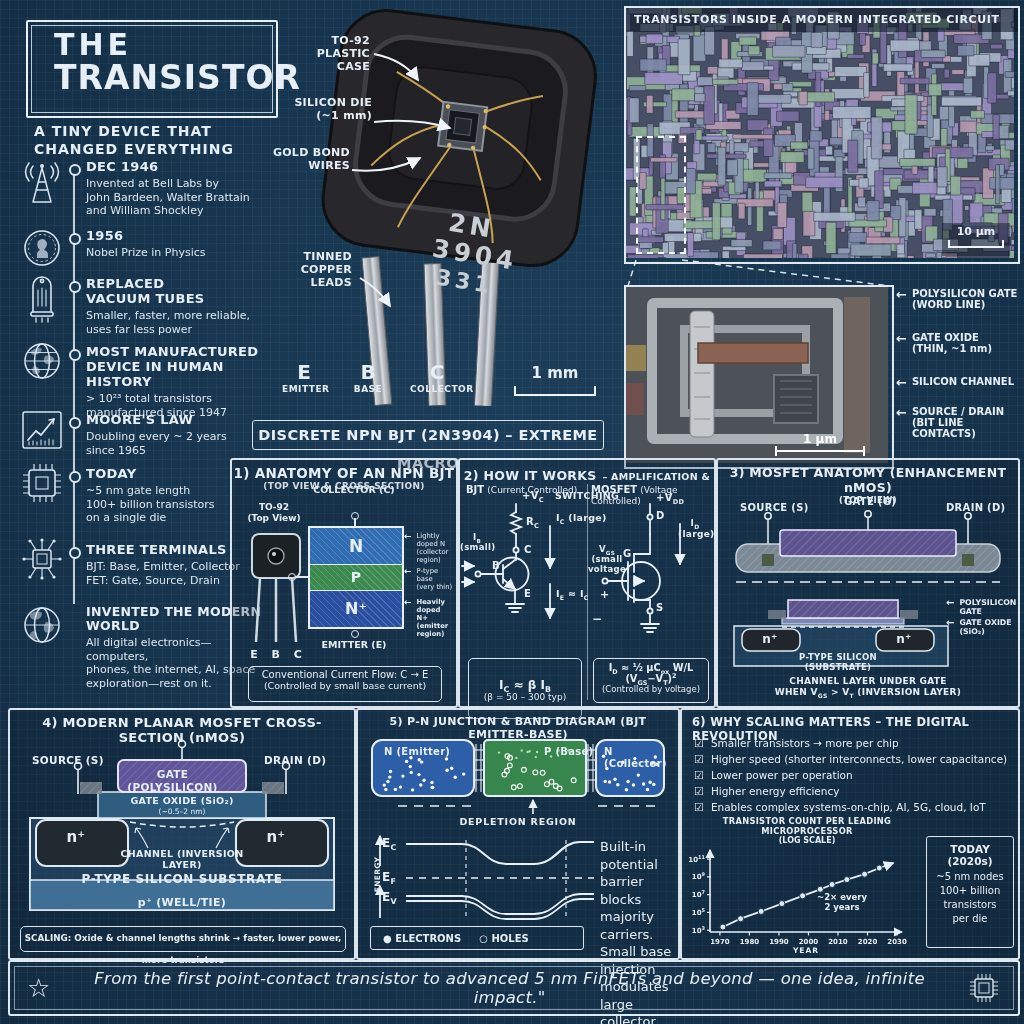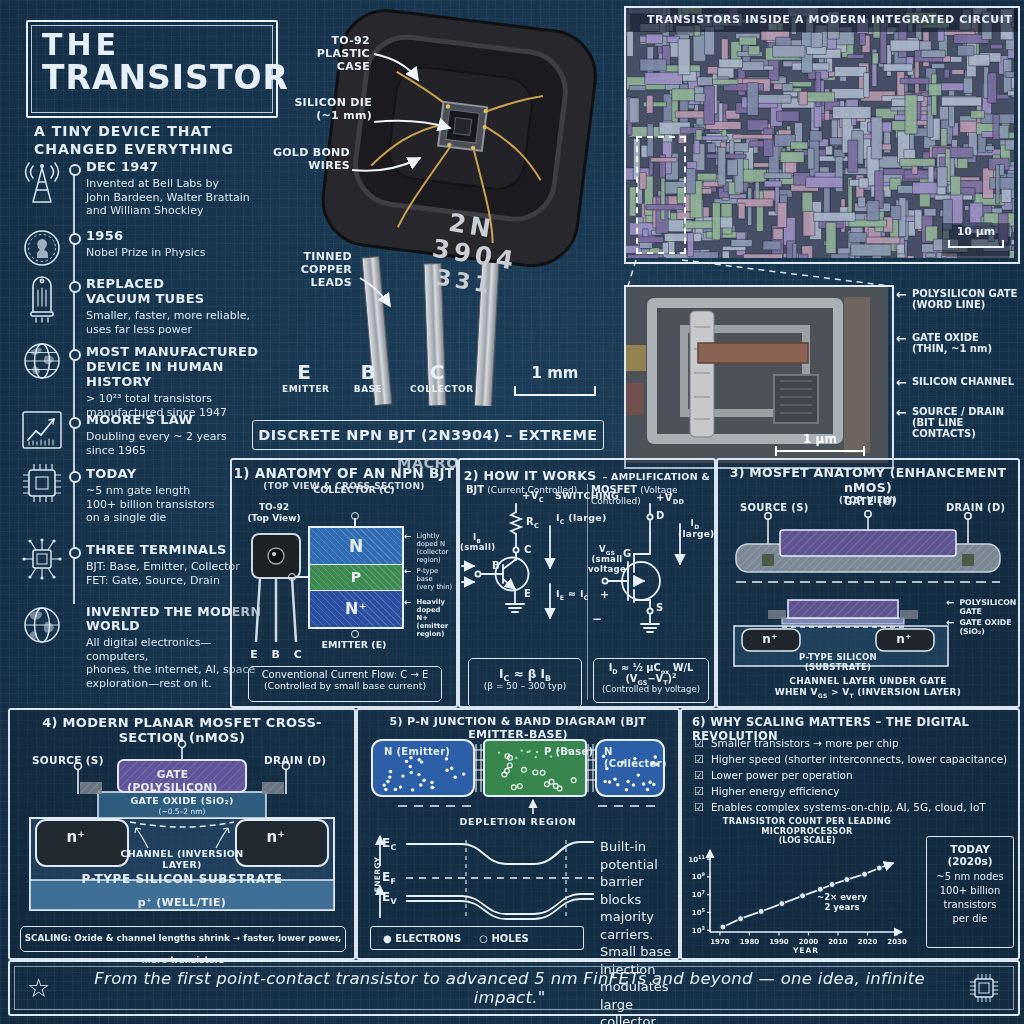--- a/index.html
+++ b/index.html
@@ -30,21 +30,21 @@
 .chk-row .cb{font-size:11px}
 .fbox{border:1.5px solid #d9e4ee;border-radius:5px;text-align:center}
 .hatch{background-image:repeating-linear-gradient(45deg,rgba(255,255,255,.16) 0 1px,transparent 1px 5px)}
 </style>
 </head>
 <body>
 
 <div class="page">
 
   <div class="abs" style="left:26px;top:20px;width:248px;height:94px;border:2px solid #e8f0f8;border-radius:2px">
-    <div style="position:absolute;inset:3px;border:1.5px solid rgba(232,240,248,.8);padding:2px 10px">
+    <div style="position:absolute;inset:3px;border:1.5px solid rgba(232,240,248,.8);padding:2px 22px">
       <div style="font-size:30px;font-weight:bold;letter-spacing:4px;line-height:1.1">THE</div>
       <div style="font-size:33px;font-weight:bold;letter-spacing:1px;line-height:1.05">TRANSISTOR</div>
     </div>
   </div>
   <div class="abs pre cap" style="left:34px;top:122px;font-size:14px;letter-spacing:1px;line-height:1.3">A TINY DEVICE THAT
 CHANGED EVERYTHING</div>
 
   <div class="abs" style="left:73px;top:168px;width:2px;height:436px;background:rgba(223,233,242,.85)"></div>
   <div class="tl-dot" style="left:69px;top:164px"></div>
   <div class="tl-dot" style="left:69px;top:233px"></div>
@@ -120,21 +120,21 @@
   <div class="abs" style="left:18px;top:600px">
     <svg width="48" height="50" viewBox="0 0 48 50" stroke="#d8e4ef" fill="none" stroke-width="1.5">
       <circle cx="24" cy="25" r="17"></circle>
       <ellipse cx="24" cy="25" rx="7.5" ry="17"></ellipse>
       <path d="M7.5 25 H40.5" stroke-width=".9"></path>
       <path d="M12 14 q7 -5 12 -1 q0 6 -7 7 q-6 -1 -5 -6z M28 22 q7 0 8 6 q-3 6 -9 4 q-3 -5 1 -10z M15 31 q5 2 4 7 q-4 3 -7 -1 q-1 -4 3 -6z" fill="#d8e4ef" opacity=".5" stroke="none"></path>
     </svg>
   </div>
 
   <div class="abs" style="left:86px;top:160px;width:172px">
-    <div class="tl-head pre">DEC 1947</div>
+    <div class="tl-head pre">DEC 1946</div>
     <div class="tl-body pre">Invented at Bell Labs by
 John Bardeen, Walter Brattain
 and William Shockley</div>
   </div>
   <div class="abs" style="left:86px;top:229px;width:172px">
     <div class="tl-head pre">1956</div>
     <div class="tl-body pre">Nobel Prize in Physics</div>
   </div>
   <div class="abs" style="left:86px;top:277px;width:172px">
     <div class="tl-head pre">REPLACED
@@ -901,21 +901,21 @@
         <rect x="121.1" y="74.6" width="11.2" height="33.0" fill="#7d89a8" stroke="rgba(18,24,40,.65)" stroke-width="0.7" rx="0.6" opacity="0.92"></rect>
         <rect x="278.9" y="86.7" width="12.2" height="39.3" fill="#8fb096" stroke="rgba(18,24,40,.65)" stroke-width="0.7" rx="0.6" opacity="0.92"></rect>
         <rect x="355.8" y="3.2" width="10.3" height="28.4" fill="#8a9bb0" stroke="rgba(18,24,40,.65)" stroke-width="0.7" rx="0.6" opacity="0.92"></rect>
         <rect x="366.9" y="106.5" width="6.4" height="24.9" fill="#7b6fa0" stroke="rgba(18,24,40,.65)" stroke-width="0.7" rx="0.6" opacity="0.92"></rect>
         <rect x="13.6" y="164.4" width="6.6" height="16.9" fill="#b598ae" stroke="rgba(18,24,40,.65)" stroke-width="0.7" rx="0.6" opacity="0.92"></rect>
         <rect x="68.5" y="85.5" width="10.5" height="8.3" fill="#95a0b8" stroke="rgba(18,24,40,.65)" stroke-width="0.7" rx="0.6" opacity="0.92"></rect>
         <rect x="138.2" y="172.9" width="17.6" height="6.0" fill="#9a8fc2" stroke="rgba(18,24,40,.65)" stroke-width="0.7" rx="0.6" opacity="0.92"></rect>
         <rect x="187.7" y="204.3" width="41.5" height="9.0" fill="#a8b5c8" stroke="rgba(18,24,40,.65)" stroke-width="0.7" rx="0.6" opacity="0.92"></rect>
       </svg>
     <div class="abs" style="left:0;top:0;width:100%;height:24px;background:rgba(8,18,32,.55)">
-      <div style="padding:5px 0 0 21px;font-size:11px;font-weight:bold;letter-spacing:.6px">TRANSISTORS INSIDE A MODERN INTEGRATED CIRCUIT</div>
+      <div style="padding:5px 0 0 8px;font-size:11px;font-weight:bold;letter-spacing:.6px">TRANSISTORS INSIDE A MODERN INTEGRATED CIRCUIT</div>
     </div>
     <div class="abs" style="left:10px;top:128px;width:46px;height:114px;border:2px dashed rgba(255,255,255,.95)"></div>
     <div class="abs ctr" style="right:8px;bottom:6px;background:rgba(8,18,32,.45);padding:2px 6px 8px">
       <div style="font-size:11px;font-weight:bold">10 μm</div>
       <div style="margin:2px auto 0;width:52px;height:6px;border-bottom:2px solid #eef4fa;border-left:2px solid #eef4fa;border-right:2px solid #eef4fa"></div>
     </div>
   </div>
 
   <svg class="abs" style="left:598px;top:258px" width="420" height="30" viewBox="0 0 420 30">
     <g stroke="#eef4fa" stroke-width="1.5" stroke-dasharray="6 5" opacity=".9">
@@ -1075,21 +1075,21 @@
 
     <div class="abs lbl" style="left:62px;top:30px;font-size:10px"><span>+V</span><sub>C</sub></div>
     <div class="abs lbl" style="left:66px;top:56px;font-size:10px"><span>R</span><sub>C</sub></div>
     <div class="abs lbl" style="left:64px;top:84px;font-size:10px">C</div>
     <div class="abs lbl" style="left:32px;top:100px;font-size:10px">B</div>
     <div class="abs lbl" style="left:64px;top:128px;font-size:10px">E</div>
     <div class="abs lbl" style="left:96px;top:52px;font-size:9.5px"><span>I</span><sub>C</sub><span> (large)</span></div>
     <div class="abs lbl pre ctr" style="left:0px;top:72px;width:34px;font-size:8.5px"><span>I</span><sub>B</sub><span>
 (small)</span></div>
     <div class="abs lbl" style="left:96px;top:128px;font-size:9.5px"><span>I</span><sub>E</sub><span> ≈ I</span><sub>C</sub></div>
-    <div class="abs fbox" style="left:8px;top:198px;width:112px;height:40px;padding-top:8px">
+    <div class="abs fbox" style="left:8px;top:198px;width:112px;height:40px;padding-top:19px">
       <div style="font-size:12px;font-weight:bold"><span>I</span><sub>C</sub><span> ≈ β I</span><sub>B</sub></div>
       <div style="font-size:9px">(β = 50 – 300 typ)</div>
     </div>
 
     <div class="abs lbl" style="left:196px;top:32px;font-size:10px"><span>+V</span><sub>DD</sub></div>
     <div class="abs lbl" style="left:196px;top:50px;font-size:10px">D</div>
     <div class="abs lbl" style="left:163px;top:88px;font-size:10px">G</div>
     <div class="abs lbl" style="left:196px;top:142px;font-size:10px">S</div>
     <div class="abs lbl pre ctr" style="left:218px;top:58px;width:34px;font-size:9px"><span>I</span><sub>D</sub><span>
 (large)</span></div>

